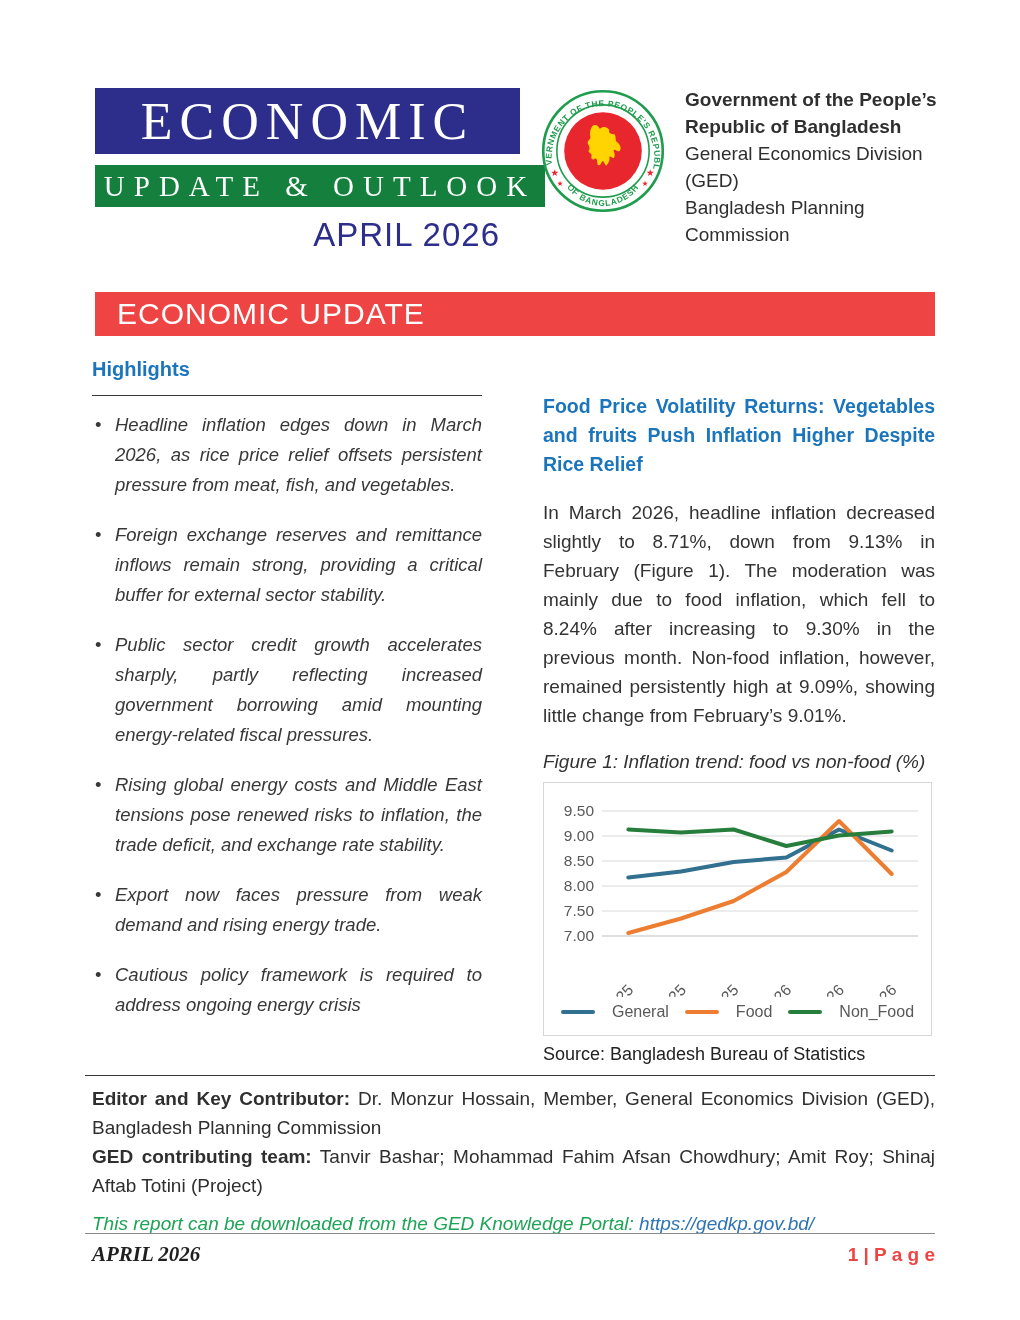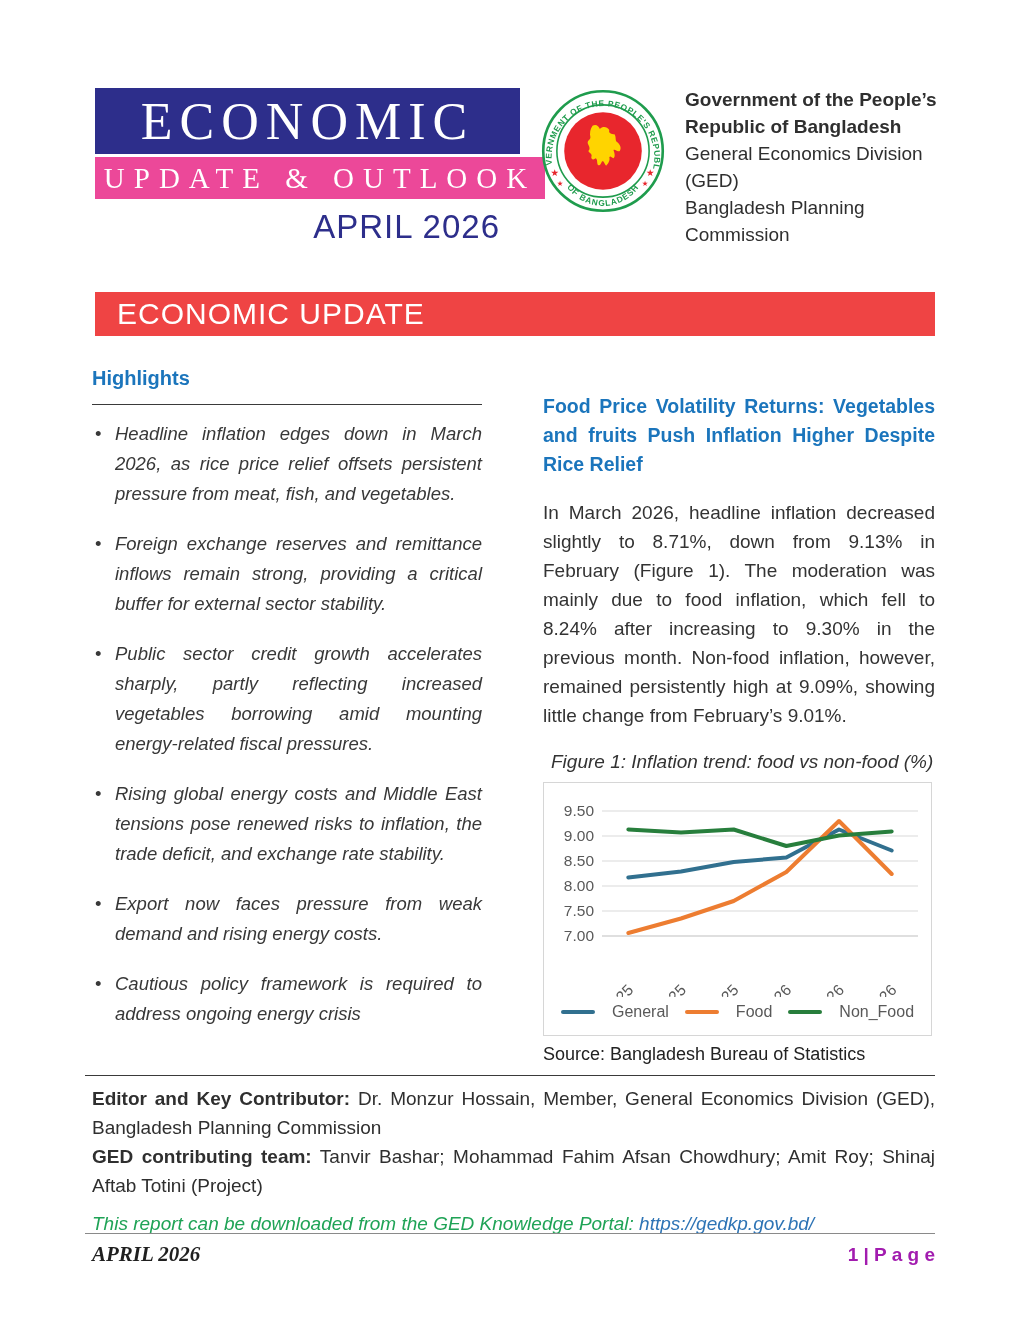--- a/index.html
+++ b/index.html
@@ -3,69 +3,69 @@
 <meta charset="utf-8">
 <style>
   html,body{margin:0;padding:0;background:#ffffff;}
   .page{position:relative;width:1020px;height:1320px;background:#ffffff;overflow:hidden;
         font-family:"Liberation Sans",sans-serif;color:#3d3d3d;}
 
   
   .masthead-left{position:absolute;left:95px;top:88px;width:450px;}
   .band-blue{width:425px;height:66px;background:#2d2e8b;display:flex;align-items:center;justify-content:center;}
   .band-blue span{font-family:"Liberation Serif",serif;font-size:52px;color:#ffffff;letter-spacing:7px;font-weight:500;}
-  .band-green{width:450px;height:42px;background:#ec4899;margin-top:3px;display:flex;align-items:center;justify-content:center;}
+  .band-green{width:450px;height:42px;background:#15803d;margin-top:11px;display:flex;align-items:center;justify-content:center;}
   .band-green span{font-family:"Liberation Serif",serif;font-size:29px;color:#ffffff;letter-spacing:9px;}
   .edition{width:450px;margin-top:9px;text-align:right;padding-right:45px;box-sizing:border-box;
            font-size:33px;color:#2d2e8b;letter-spacing:1px;}
 
   .seal{position:absolute;left:540px;top:86px;width:126px;height:130px;}
 
   .org-block{position:absolute;left:685px;top:86px;width:252px;font-size:19px;line-height:27px;color:#2f2f2f;}
   .org-block .b{font-weight:bold;}
 
   
   .banner{position:absolute;left:95px;top:292px;width:840px;height:44px;background:#ef4444;
           display:flex;align-items:center;}
   .banner span{color:#ffffff;font-size:30px;padding-left:22px;letter-spacing:1px;}
 
   
-  .col-left{position:absolute;left:92px;top:358px;width:390px;margin-top:9px;}
+  .col-left{position:absolute;left:92px;top:358px;width:390px;}
   .highlights-h{margin:0;font-size:20px;font-weight:bold;color:#1b75bc;}
   .hl-rule{border:none;border-top:1.5px solid #3a3a3a;margin:14px 0 0 0;width:390px;}
   ul.bullets{margin:14px 0 0 0;padding:0;list-style:none;}
   ul.bullets li{position:relative;padding-left:23px;margin-bottom:20px;font-style:italic;
                 font-size:18.5px;line-height:30px;text-align:justify;color:#383838;}
   ul.bullets li::before{content:"\2022";position:absolute;left:3px;top:0;font-style:normal;}
 
   .col-right{position:absolute;left:543px;top:358px;width:392px;}
   .article-h{margin:34px 0 0 0;font-size:19.5px;font-weight:bold;color:#1b75bc;
              line-height:29px;text-align:justify;}
   .article-p{margin:19px 0 0 0;font-size:19px;line-height:29px;text-align:justify;color:#333333;}
-  .fig-caption{margin:21px 0 0 8px;font-style:italic;font-size:19px;color:#333333;}
+  .fig-caption{margin:21px 0 0 0;font-style:italic;font-size:19px;color:#333333;}
 
   .chart-box{margin:9px 0 0 0;width:389px;border:1.5px solid #d6d6d6;background:#ffffff;box-sizing:border-box;}
   .chart-legend{display:flex;justify-content:center;gap:16px;align-items:center;padding:2px 0 14px 0;}
   .legend-item{display:flex;align-items:center;gap:17px;}
   .legend-swatch{display:inline-block;width:34px;height:4px;border-radius:2px;}
   .legend-label{font-size:16px;color:#595959;}
 
   .source-line{margin:8px 0 0 0;font-size:18px;color:#222222;}
 
   
   .credits-rule{position:absolute;left:85px;top:1075px;width:850px;border:none;border-top:1.5px solid #3a3a3a;margin:0;}
   .credits{position:absolute;left:92px;top:1084px;width:843px;font-size:19px;line-height:29px;color:#2f2f2f;text-align:justify;}
   .credits p{margin:0;}
   .credits .b{font-weight:bold;}
   .portal{position:absolute;left:92px;top:1194px;width:843px;font-style:italic;font-size:19px;color:#1fa356;}
   .portal a{color:#2e74b5;text-decoration:none;font-style:italic;}
   .foot-rule{position:absolute;left:85px;top:1233px;width:850px;border:none;border-top:1px solid #8a8a8a;margin:0;}
   .pagefoot{position:absolute;left:92px;top:1242px;width:843px;display:flex;justify-content:space-between;align-items:baseline;}
   .pagefoot .date{font-family:"Liberation Serif",serif;font-weight:bold;font-style:italic;font-size:21px;color:#1f1f1f;}
-  .pagefoot .pageno{font-weight:bold;font-size:19px;color:#a21caf;}
+  .pagefoot .pageno{font-weight:bold;font-size:19px;color:#ef4444;}
 </style>
 </head>
 <body>
 
 <div class="page">
 
   <header>
     <div class="masthead-left">
       <div class="band-blue">
         <span>ECONOMIC</span>
@@ -107,23 +107,23 @@
   <div class="banner">
     <span>ECONOMIC UPDATE</span>
   </div>
 
   <section class="col-left">
     <h3 class="highlights-h">Highlights</h3>
     <hr class="hl-rule">
     <ul class="bullets" id="bullets">
         <li>Headline inflation edges down in March 2026, as rice price relief offsets persistent pressure from meat, fish, and vegetables.</li>
         <li>Foreign exchange reserves and remittance inflows remain strong, providing a critical buffer for external sector stability.</li>
-        <li>Public sector credit growth accelerates sharply, partly reflecting increased vegetables borrowing amid mounting energy-related fiscal pressures.</li>
+        <li>Public sector credit growth accelerates sharply, partly reflecting increased government borrowing amid mounting energy-related fiscal pressures.</li>
         <li>Rising global energy costs and Middle East tensions pose renewed risks to inflation, the trade deficit, and exchange rate stability.</li>
-        <li>Export now faces pressure from weak demand and rising energy costs.</li>
+        <li>Export now faces pressure from weak demand and rising energy trade.</li>
         <li>Cautious policy framework is required to address ongoing energy crisis</li>
       </ul>
   </section>
 
   <section class="col-right">
     <h3 class="article-h">Food Price Volatility Returns: Vegetables and fruits Push Inflation Higher Despite Rice Relief</h3>
     <p class="article-p">In March 2026, headline inflation decreased slightly to 8.71%, down from 9.13% in February (Figure 1). The moderation was mainly due to food inflation, which fell to 8.24% after increasing to 9.30% in the previous month. Non-food inflation, however, remained persistently high at 9.09%, showing little change from February’s 9.01%.</p>
     <p class="fig-caption">Figure 1: Inflation trend: food vs non-food (%)</p>
 
     <figure class="chart-box" style="margin-left:0;margin-right:0">

